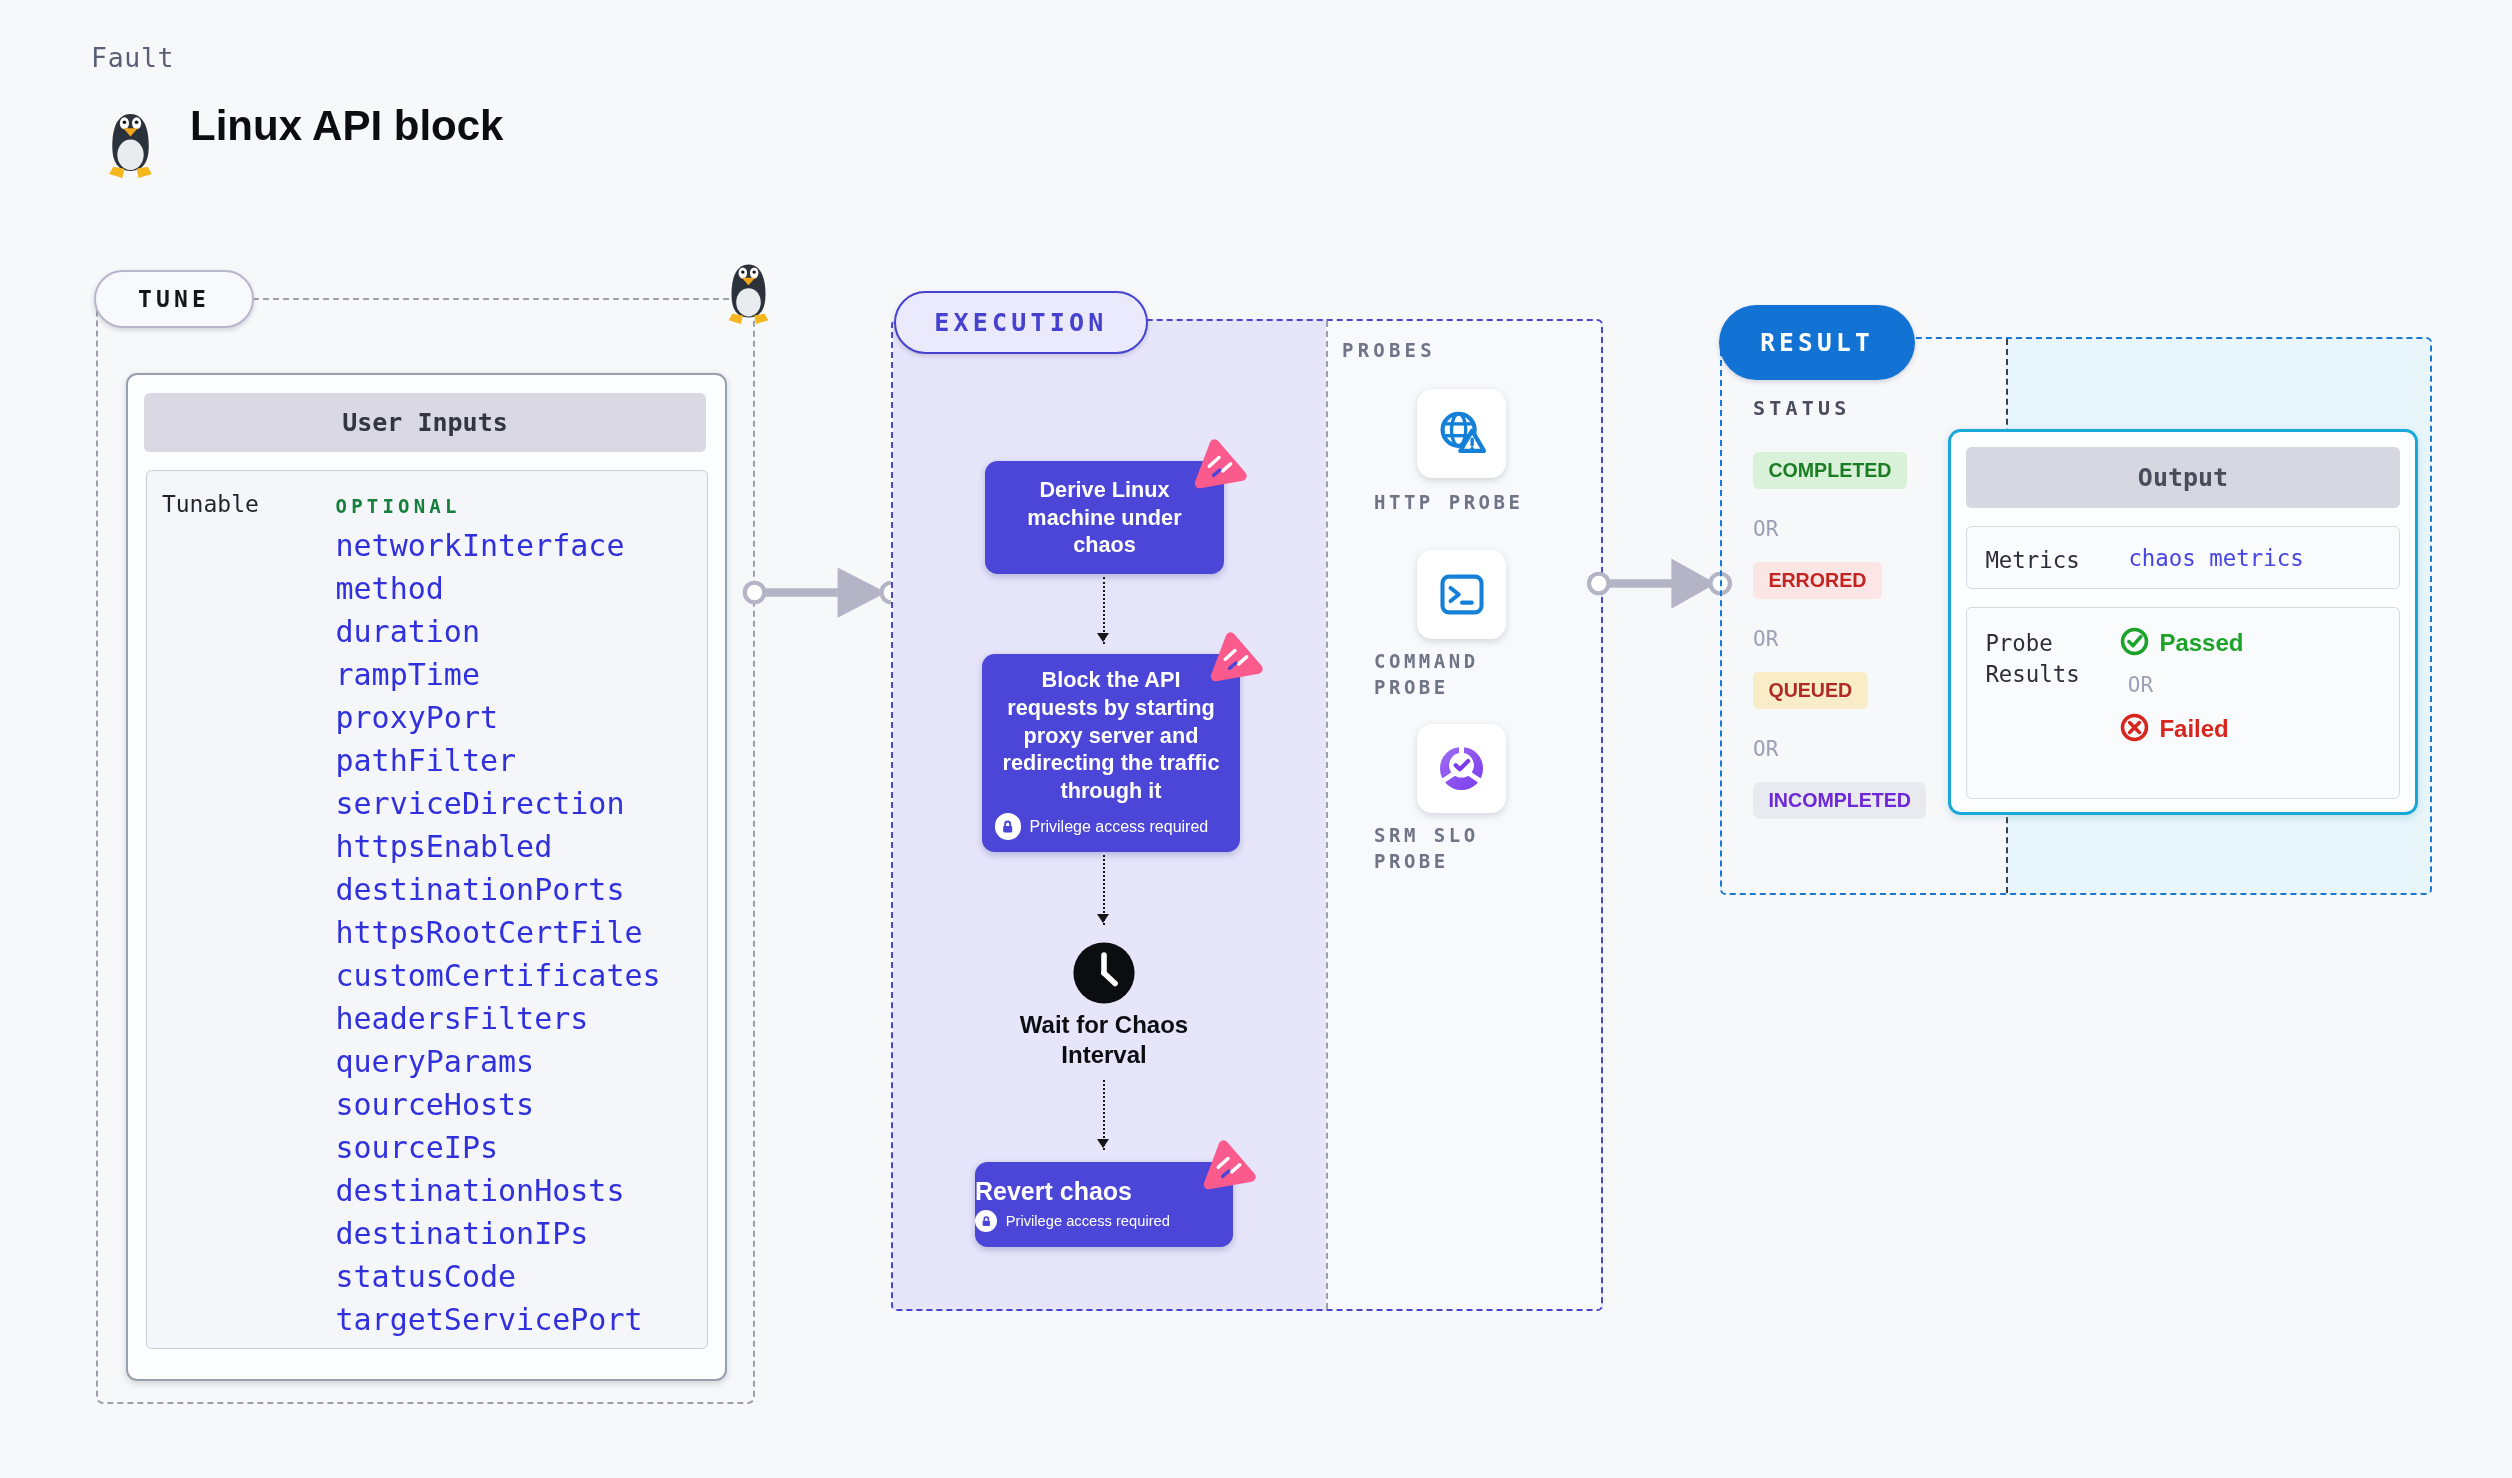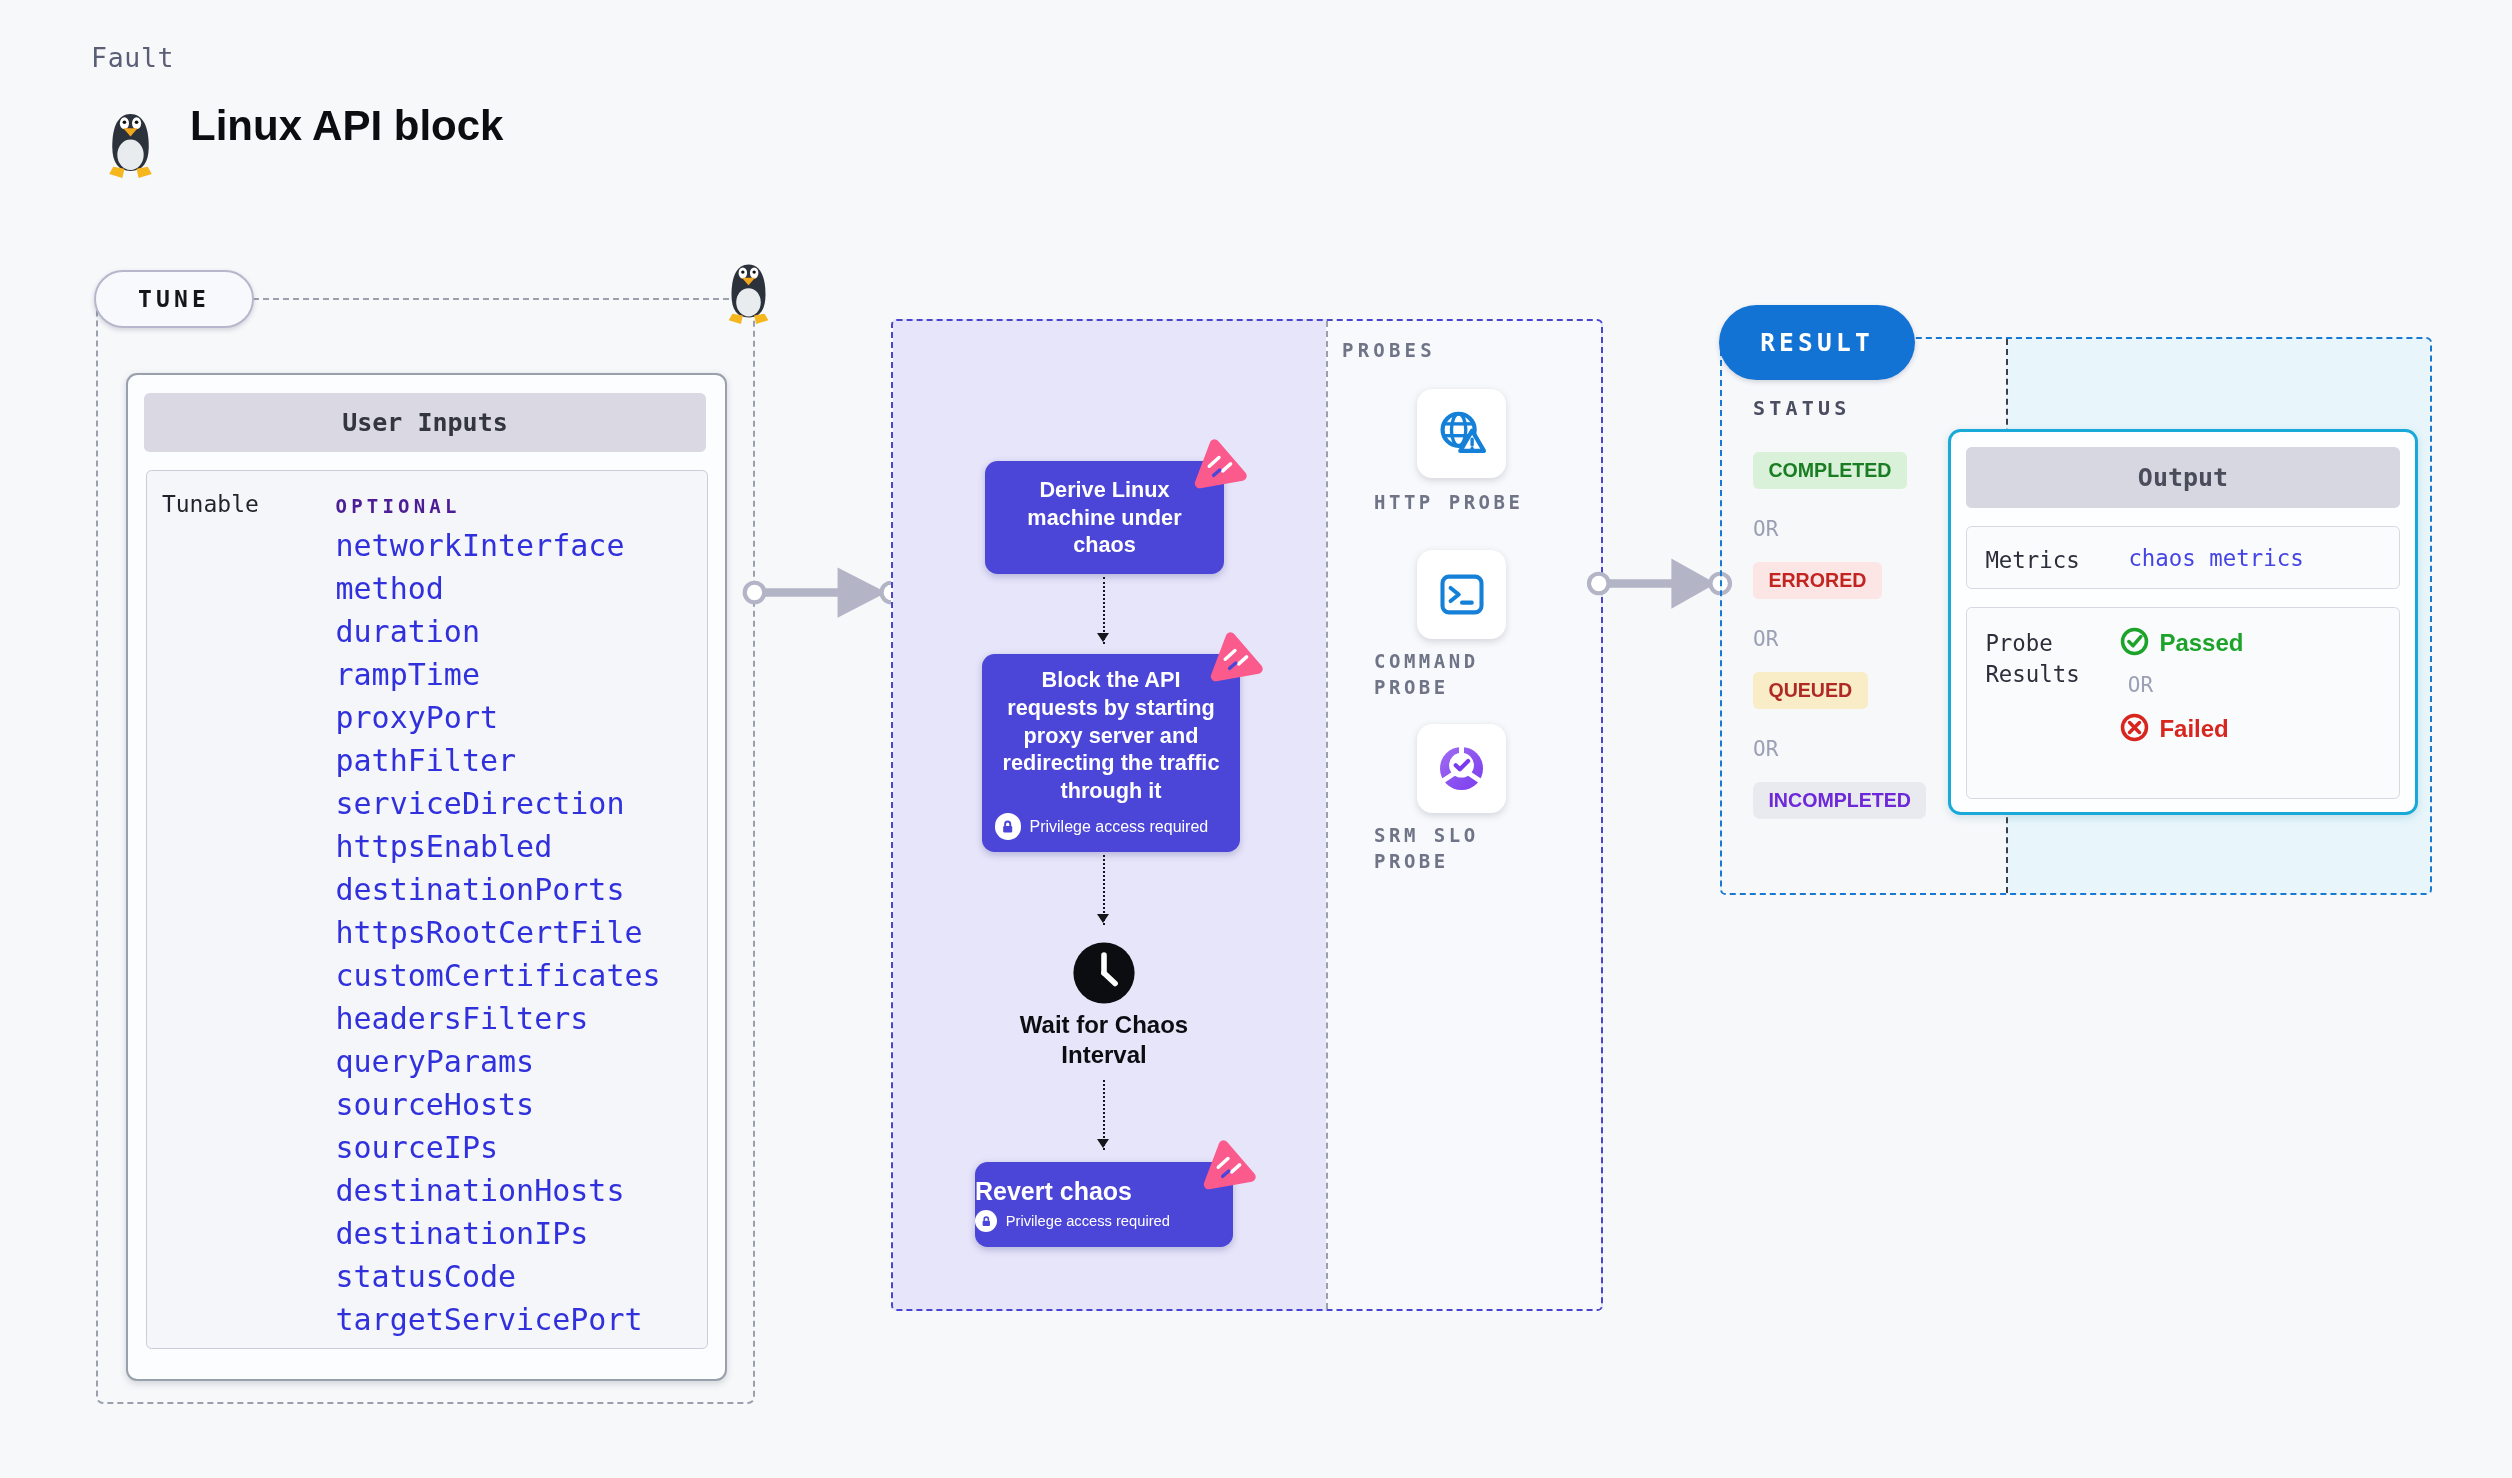--- a/index.html
+++ b/index.html
@@ -24,21 +24,21 @@
                font-size:24.5px;color:#ffffff;}
 
   
   .tune-box{left:96px;top:298px;width:655px;height:1102px;border:2.1px dashed #9aa1ad;border-radius:7px;}
   .ui-card{left:126px;top:373px;width:597px;height:1004px;background:#fcfdfe;border:2.1px solid #98a0ab;
            border-radius:11.2px;box-shadow:0 2.8px 7px rgba(50,55,70,.18);}
   .ui-header{left:16px;top:18px;width:562px;height:59px;background:#d9d8e3;border-radius:5.6px;
              display:flex;align-items:center;justify-content:center;font-size:25px;font-weight:bold;color:#33353f;}
   .ui-inner{left:17.5px;top:95px;width:560px;height:877px;background:#f5f6fa;border:1.4px solid #c9cdd7;border-radius:5.6px;}
   .tunable-label{left:15.4px;top:19.6px;font-size:23px;color:#1f232b;}
-  .optional-label{left:189px;top:24px;font-size:19px;font-weight:bold;color:#4c1d95;letter-spacing:4.2px;}
+  .optional-label{left:189px;top:24px;font-size:19px;font-weight:bold;color:#15803d;letter-spacing:4.2px;}
   .param-list{left:189px;top:53px;}
   .param{height:43px;display:flex;align-items:center;font-size:30px;color:#3030dd;}
 
   
   .exec-box{left:891px;top:319px;width:708px;height:988px;border:2.8px dashed #4a45d0;border-radius:5.6px;
             background:linear-gradient(90deg,#e6e5fa 0px,#e6e5fa 433px,#f8f9fc 433px,#f8f9fc 100%);}
   .probe-sep{left:433px;top:0;height:100%;width:0;border-left:2.1px dashed #9aa0ac;}
   .probes-label{left:449px;top:18px;font-size:19px;font-weight:bold;color:#6f7487;letter-spacing:4.2px;}
   .step-box{background:#4b45d8;border-radius:12.6px;color:#fff;display:flex;flex-direction:column;
             align-items:flex-start;justify-content:center;text-align:center;
@@ -261,20 +261,21 @@
         <circle cx="32" cy="32" r="26" fill="url(#srmg)"></circle>
         <line x1="32" y1="32" x2="32" y2="4" stroke="#ffffff" stroke-width="6"></line>
         <line x1="32" y1="32" x2="8" y2="48" stroke="#ffffff" stroke-width="6"></line>
         <line x1="32" y1="32" x2="56" y2="48" stroke="#ffffff" stroke-width="6"></line>
         <circle cx="32" cy="28" r="15" fill="#ffffff"></circle>
         <polyline points="25,28 30,33 40,23" fill="none" stroke="#7a3bee" stroke-width="5" stroke-linecap="round" stroke-linejoin="round"></polyline>
       </svg>
     </div>
     <div class="abs mono probe-label" style="top:502px;">SRM SLO PROBE</div>
   </div>
+  <div class="abs pill exec-pill mono">EXECUTION</div>
 
   <svg class="abs" style="left:1565px;top:550px;" width="175" height="67" viewBox="0 0 250 96">
     <line x1="48" y1="48" x2="156" y2="48" stroke="#b3b4c6" stroke-width="12"></line>
     <polygon points="152,12 152,84 216,48" fill="#b3b4c6"></polygon>
     <circle cx="48" cy="48" r="14" fill="#ffffff" stroke="#b3b4c6" stroke-width="6"></circle>
     <circle cx="222" cy="48" r="14" fill="#ffffff" stroke="#b3b4c6" stroke-width="6"></circle>
   </svg>
 
   <div class="abs result-box">
     <div class="abs result-sep"></div>

